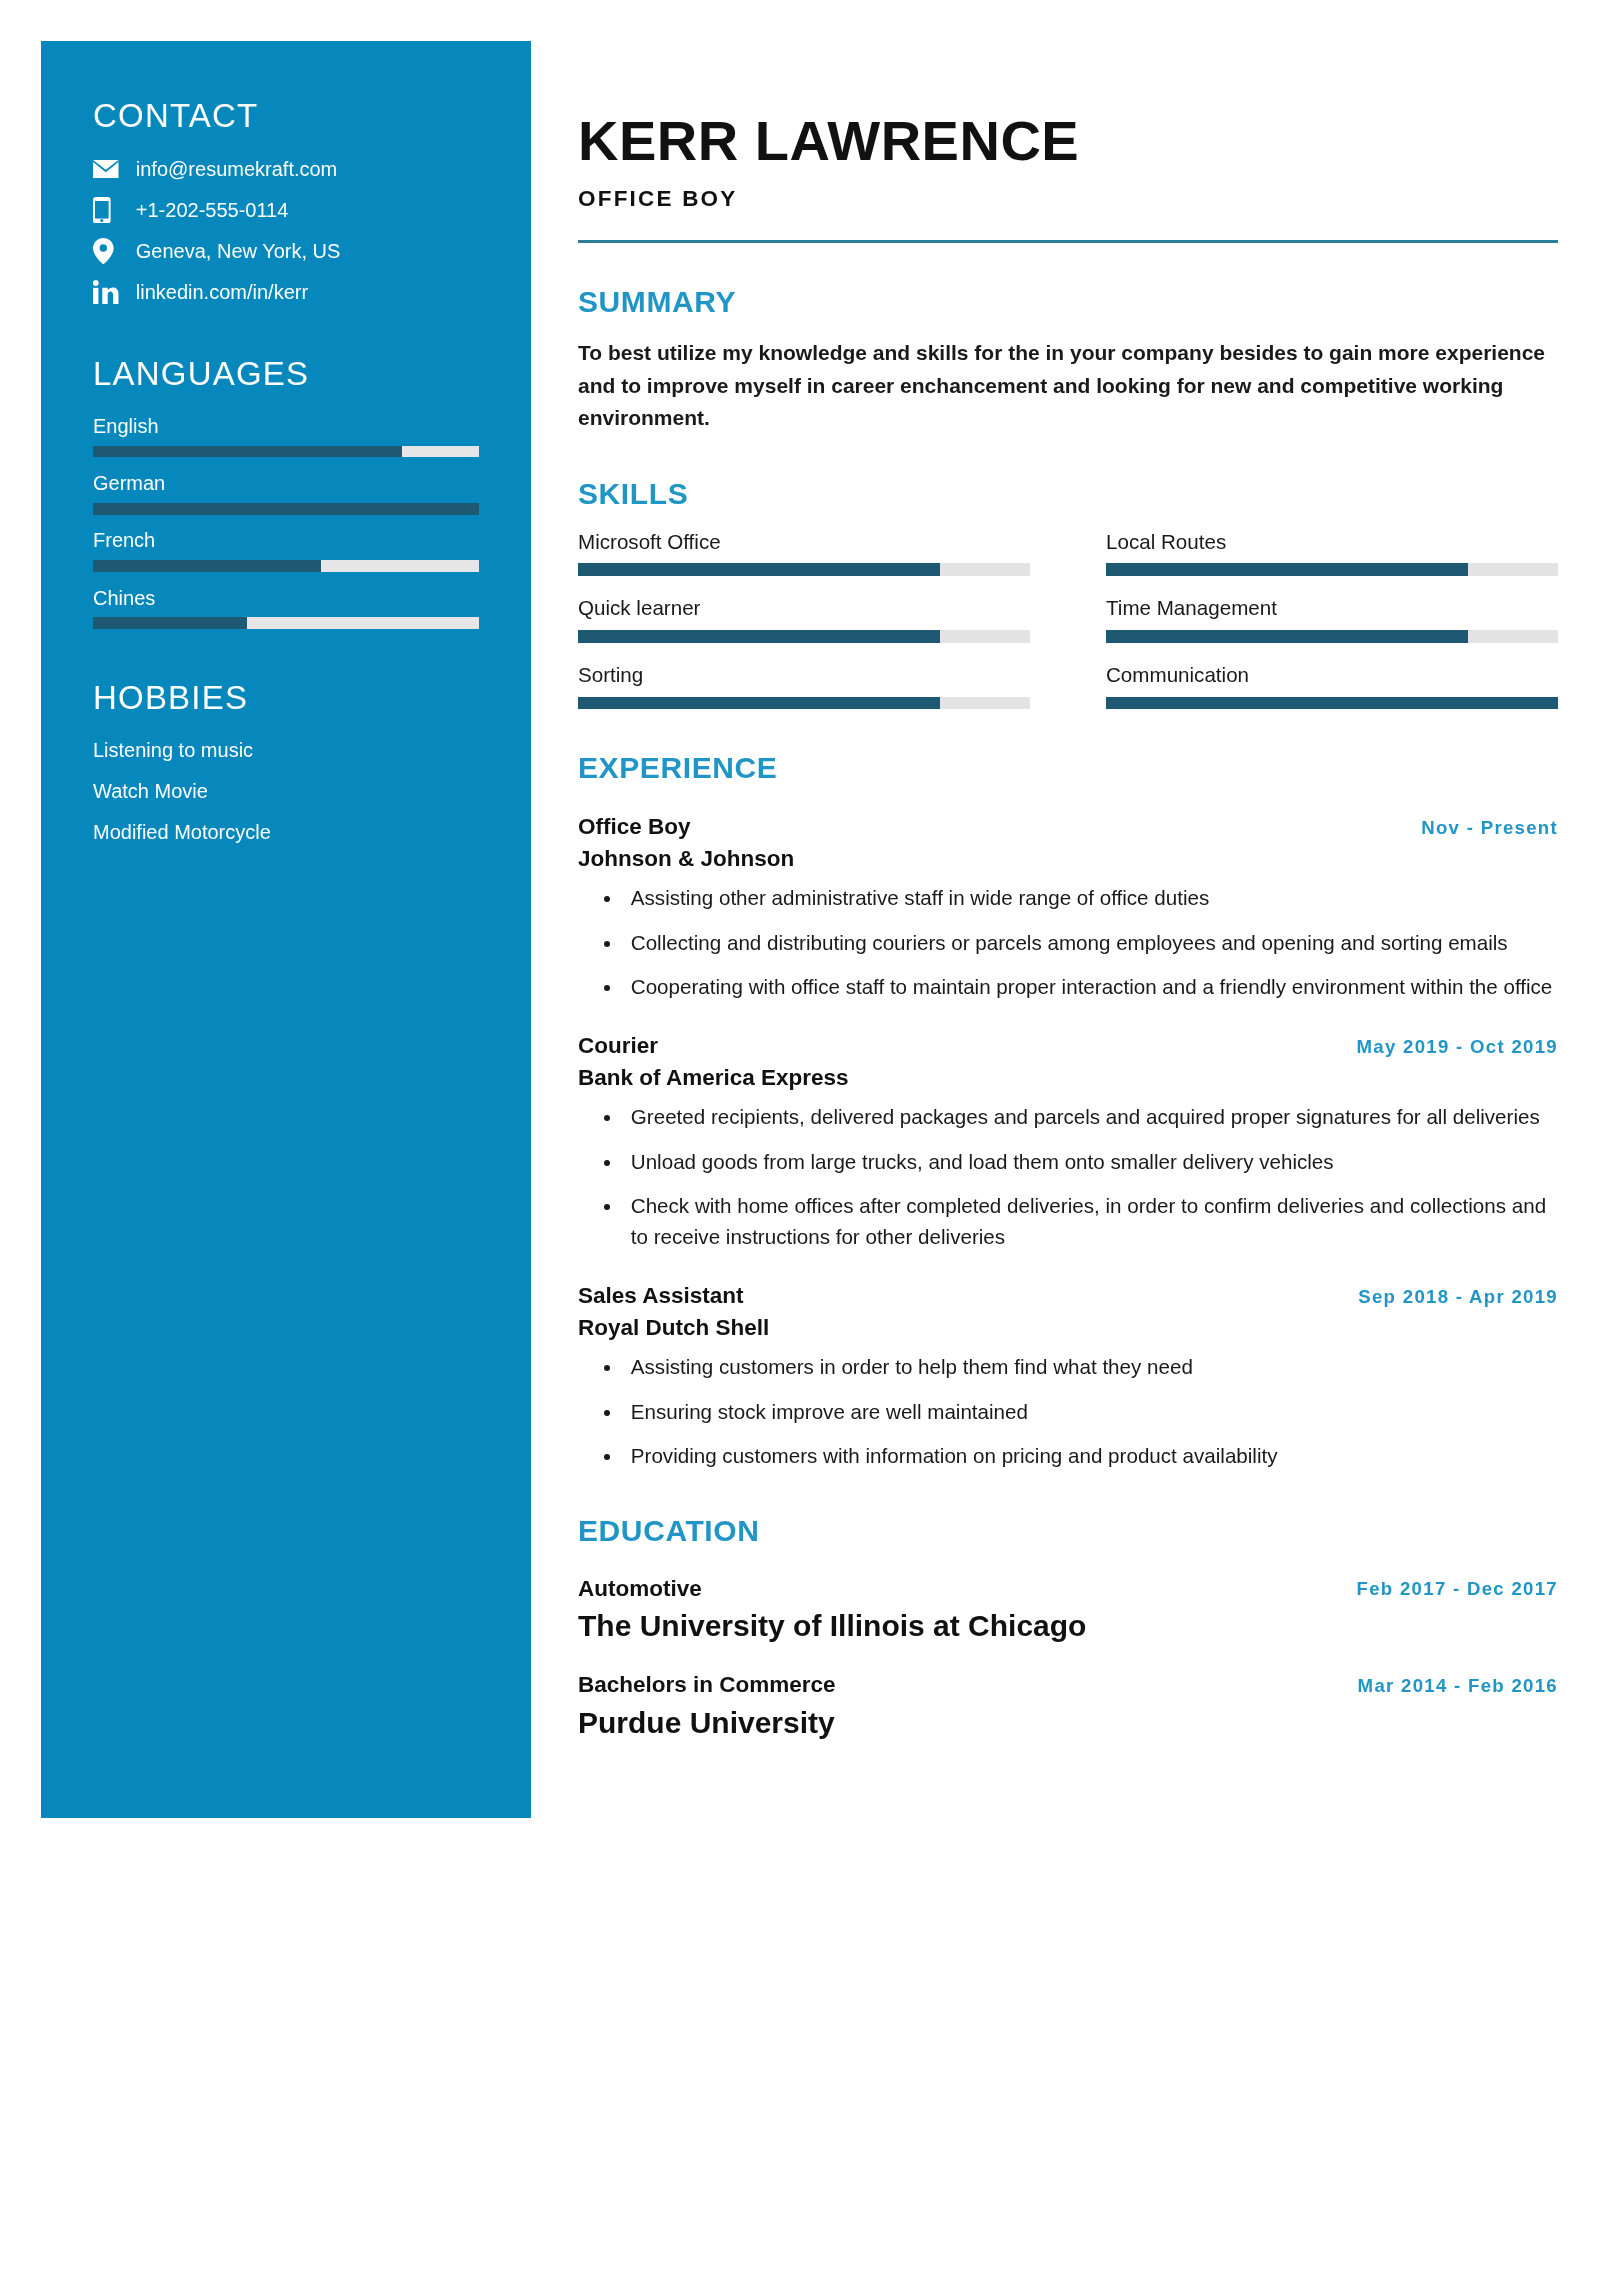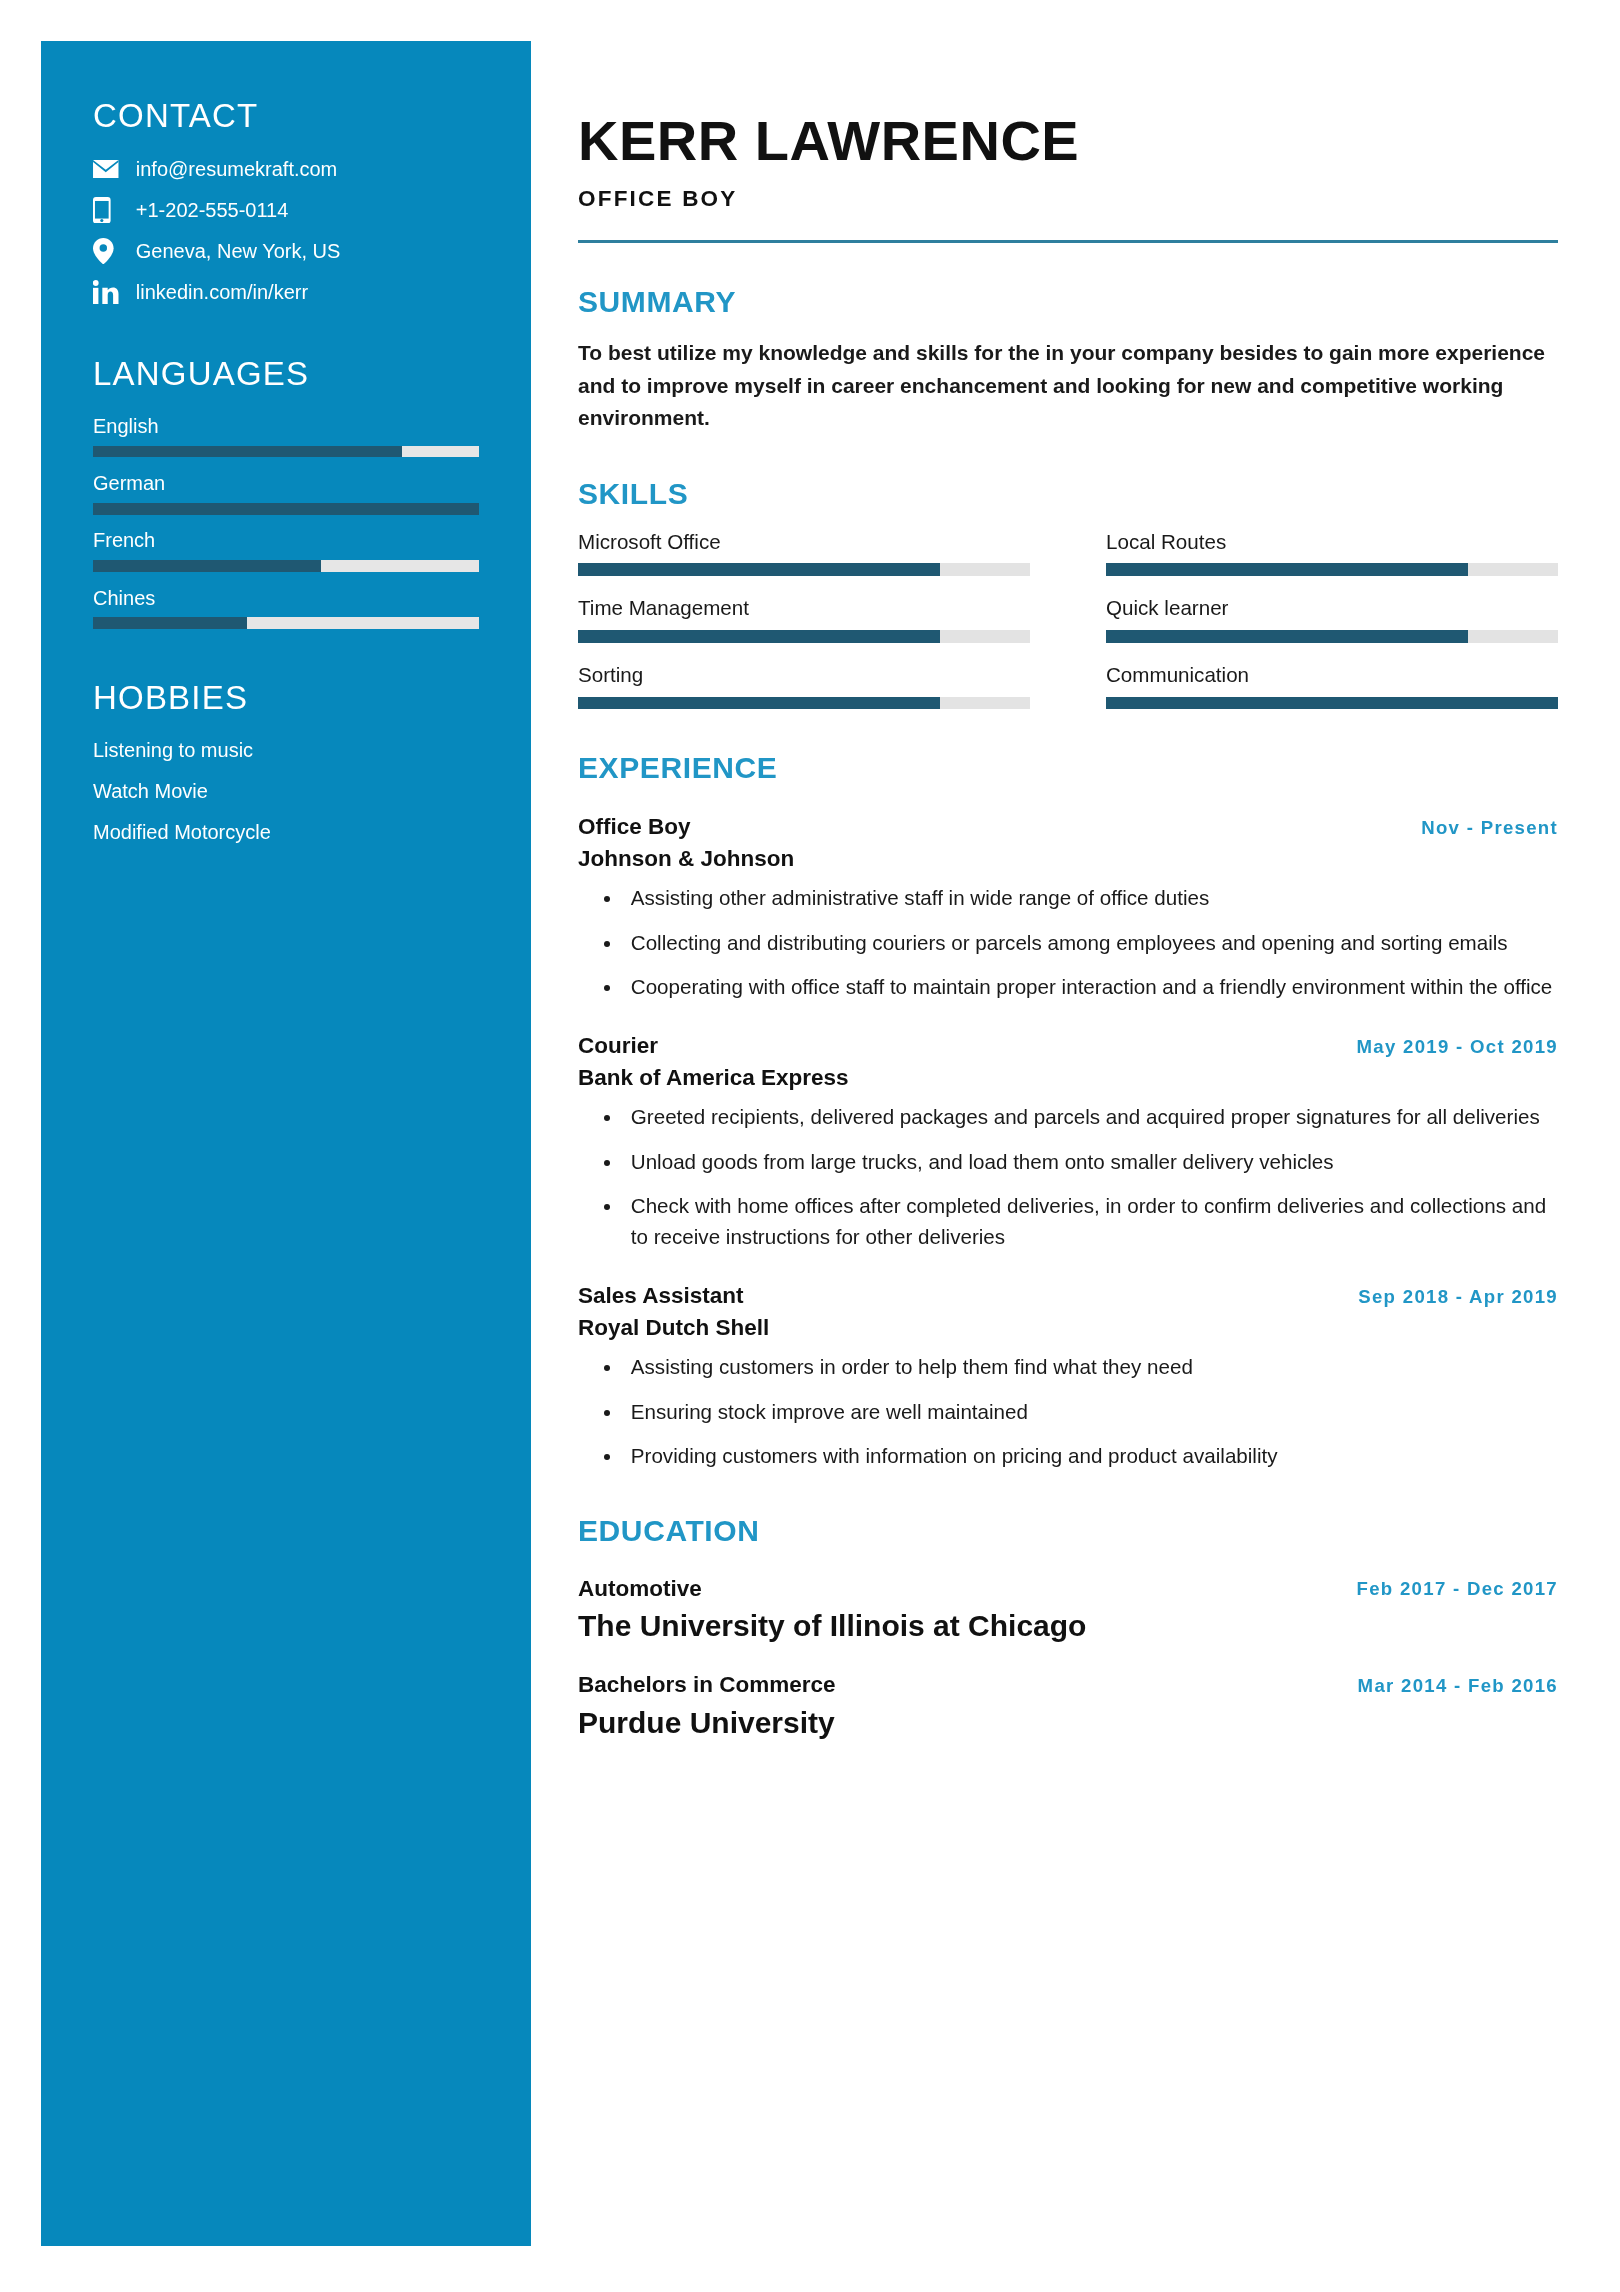--- a/index.html
+++ b/index.html
@@ -20,21 +20,21 @@
     inset: 0;
     background: #ffffff;
   }
 
   
   .sidebar {
     position: absolute;
     left: 41px;
     top: 41px;
     width: 490px;
-    height: 2205px;
+    height: 1777px;
     background: #0688bc;
     box-sizing: border-box;
     padding: 57px 52px 4px 52px;
     color: #ffffff;
   }
 
   .side-heading {
     font-size: 33px;
     font-weight: 400;
     letter-spacing: 1.2px;
@@ -338,27 +338,27 @@
             <div class="bar-fill" style="width: 80%;"></div>
           </div>
         </div>
         <div>
           <div class="skill-name">Local Routes</div>
           <div class="skill-track">
             <div class="bar-fill" style="width: 80%;"></div>
           </div>
         </div>
         <div>
+          <div class="skill-name">Quick learner</div>
+          <div class="skill-track">
+            <div class="bar-fill" style="width: 80%;"></div>
+          </div>
+        </div>
+        <div>
           <div class="skill-name">Time Management</div>
-          <div class="skill-track">
-            <div class="bar-fill" style="width: 80%;"></div>
-          </div>
-        </div>
-        <div>
-          <div class="skill-name">Quick learner</div>
           <div class="skill-track">
             <div class="bar-fill" style="width: 80%;"></div>
           </div>
         </div>
         <div>
           <div class="skill-name">Sorting</div>
           <div class="skill-track">
             <div class="bar-fill" style="width: 80%;"></div>
           </div>
         </div>

